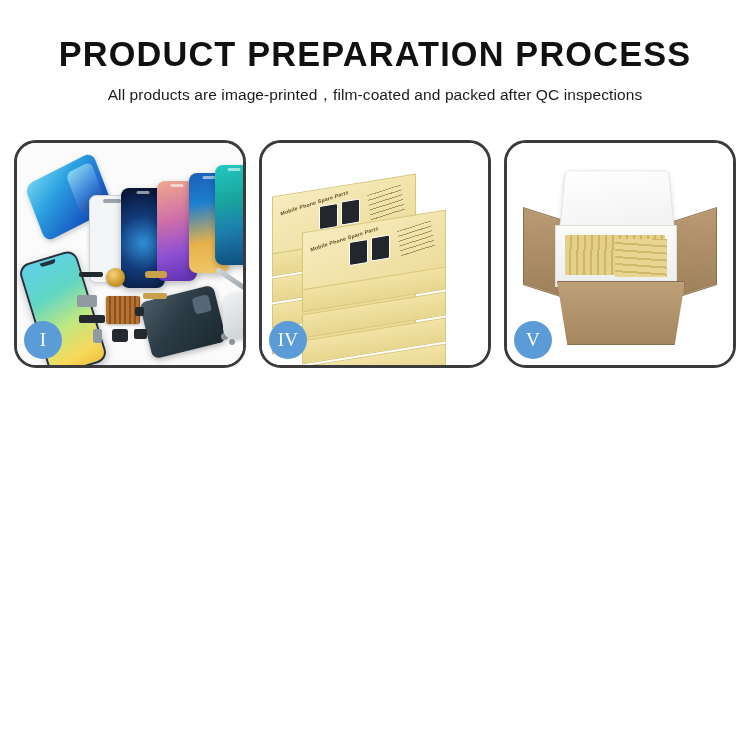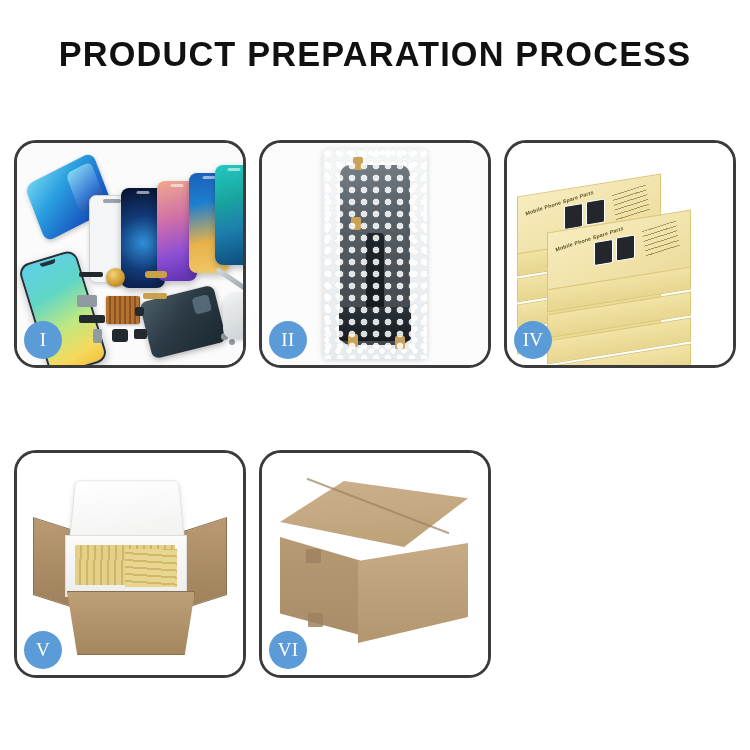--- a/index.html
+++ b/index.html
@@ -342,20 +342,21 @@
   .c6-tape{
     position:absolute; width:15px; height:14px;
     background:#9c8260; opacity:.85; border-radius:1px;
   }
 </style>
 </head>
 <body>
 
 <div class="header">
   <h1 class="title">PRODUCT PREPARATION PROCESS</h1>
+  <p class="subtitle">All products are image-printed，film-coated and packed after QC inspections</p>
 </div>
 
 <div class="grid">
 
   <div class="panel">
     <div class="panel-stage">
       <div class="p1-bg"></div>
       <div class="blue-film"></div>
       <div class="glass-panel"></div>
       <div class="ph ph-a"></div>
@@ -376,36 +377,20 @@
       <div class="prt gold" style="left:126px;top:150px;width:24px;height:6px;"></div>
       <div class="prt dark" style="left:118px;top:164px;width:9px;height:9px;"></div>
       <div class="prt grey" style="left:204px;top:190px;width:7px;height:7px;border-radius:50%;"></div>
       <div class="prt grey" style="left:212px;top:196px;width:6px;height:6px;border-radius:50%;"></div>
       <div class="tweezer"></div>
       <div class="glove"></div>
     </div>
     <div class="badge">I</div>
   </div>
 
-  <div class="panel">
-    <div class="panel-stage">
-      <div class="p2-bg"></div>
-      <div class="pouch">
-        <div class="pouch-screen"></div>
-        <div class="pouch-flex"></div>
-        <div class="pouch-bottom"></div>
-        <div class="tab" style="left:30px;top:8px;"></div>
-        <div class="tab" style="left:28px;top:68px;"></div>
-        <div class="tab" style="left:25px;bottom:12px;"></div>
-        <div class="tab" style="right:22px;bottom:10px;"></div>
-        <div class="bubble-over"></div>
-      </div>
-    </div>
-    <div class="badge">II</div>
-  </div>
 
 
   <div class="panel">
     <div class="panel-stage">
       <div class="p4-bg"></div>
 
       <div class="stackA" style="left:10px; top:28px;">
         <div class="sbox" style="left:0; top:148px;"></div>
         <div class="sbox" style="left:0; top:122px;"></div>
         <div class="sbox" style="left:0; top:96px;"></div>
@@ -441,26 +426,14 @@
       <div class="c5-flapR"></div>
       <div class="c5-foamlid"></div>
       <div class="c5-foambox"></div>
       <div class="c5-contents"></div>
       <div class="c5-contents2"></div>
       <div class="c5-body"></div>
     </div>
     <div class="badge">V</div>
   </div>
 
-  <div class="panel">
-    <div class="panel-stage">
-      <div class="p6-bg"></div>
-      <div class="c6-top"></div>
-      <div class="c6-seam"></div>
-      <div class="c6-left"></div>
-      <div class="c6-right"></div>
-      <div class="c6-tape" style="left:44px; top:96px;"></div>
-      <div class="c6-tape" style="left:46px; top:160px;"></div>
-    </div>
-    <div class="badge">VI</div>
-  </div>
 
 </div>
 
 </body></html>

